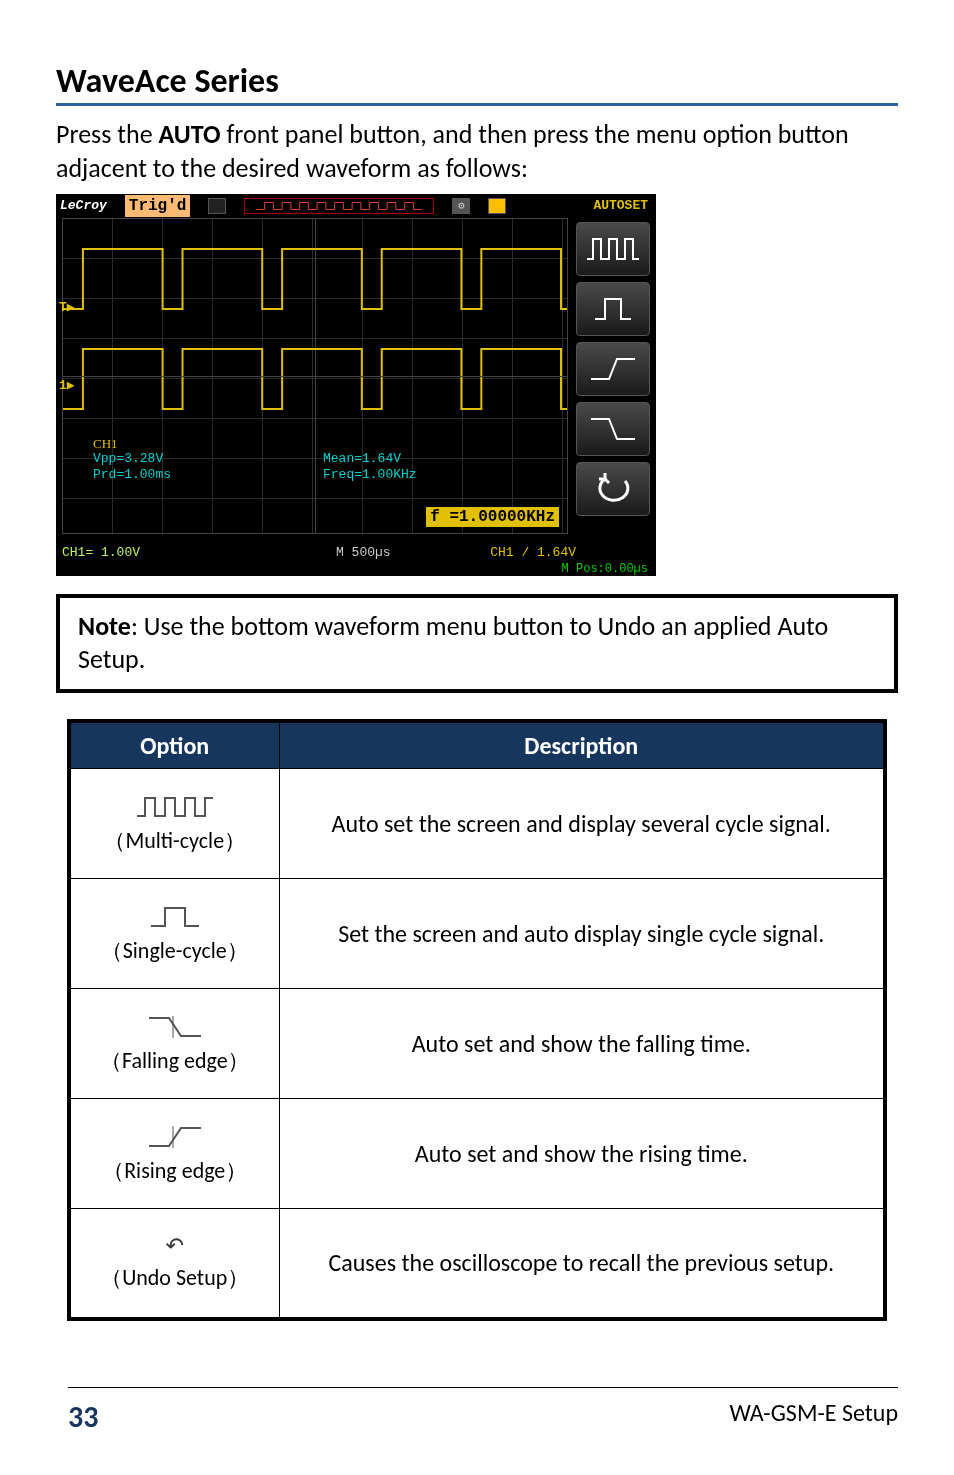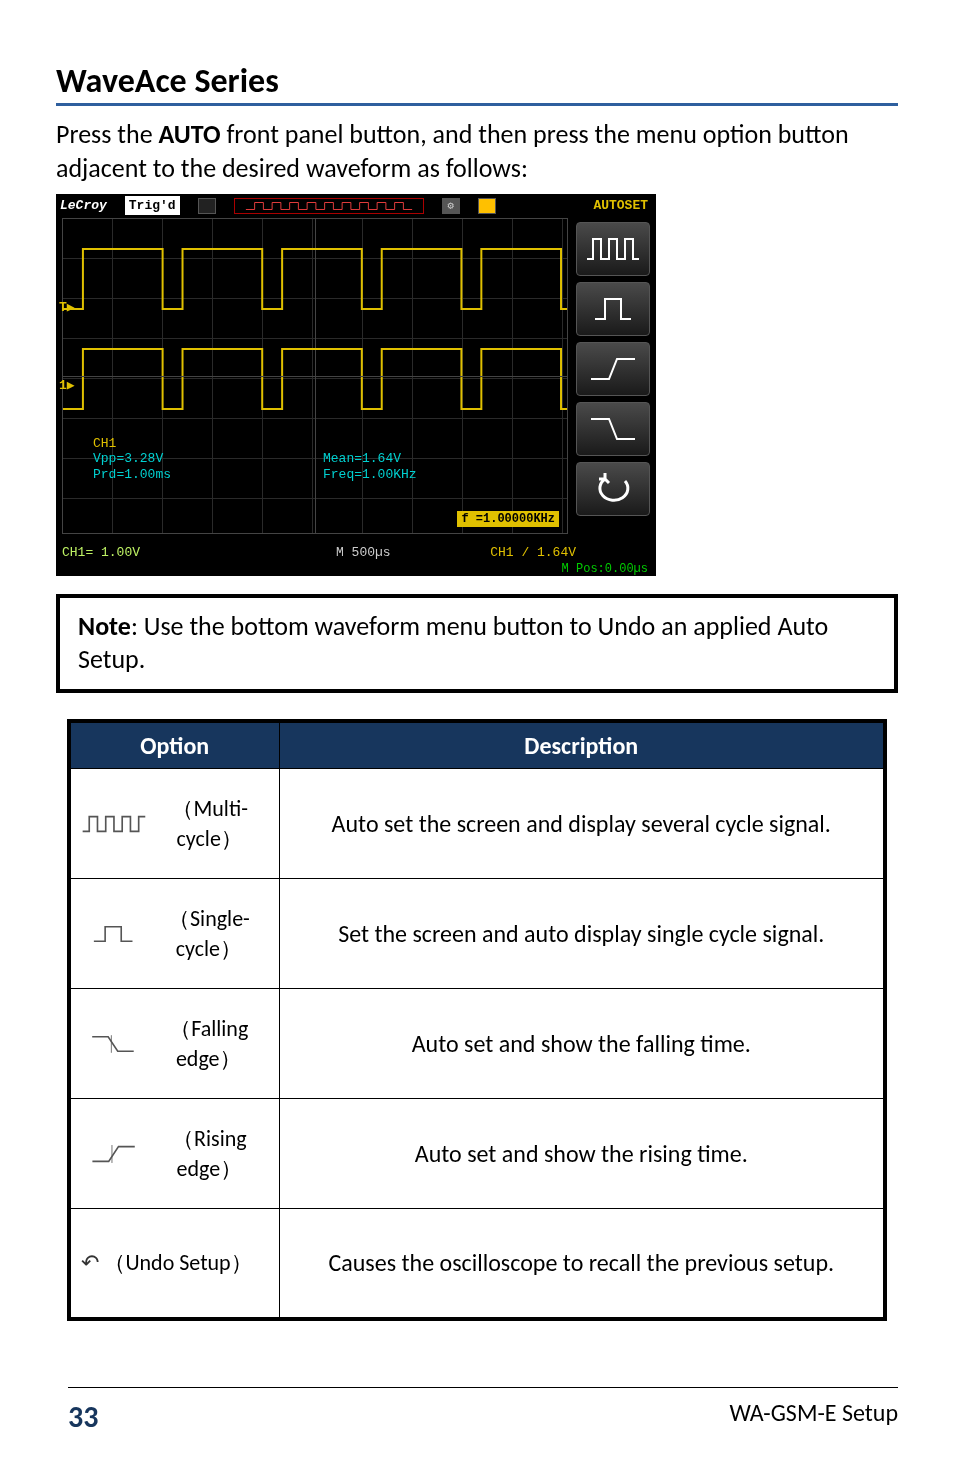--- a/index.html
+++ b/index.html
@@ -35,21 +35,21 @@
   }
   .scope-top {
     height: 24px;
     display: flex;
     align-items: center;
     font-size: 13px;
     gap: 18px;
     padding-left: 4px;
   }
   .lecroy { color: #fff; font-weight: bold; font-style: italic; }
-  .trigd { background: #ffffff; color: #000; font-weight: bold; padding: 2px 4px; font-size: 13px; }
+  .trigd { background: #fdba74; color: #000; font-weight: bold; padding: 2px 4px; font-size: 16px; }
   .topicon { width: 18px; height: 16px; border: 1px solid #555; background: #222; }
   .topwave { width: 190px; height: 16px; border: 1px solid #a00; position: relative; overflow: hidden; }
   .topwave svg { width: 100%; height: 100%; }
   .autoset { color: #e0c000; font-size: 13px; font-weight: bold; margin-left: auto; margin-right: 8px; }
   .scope-grid {
     position: absolute;
     left: 6px; top: 24px;
     width: 506px; height: 316px;
     border: 1px solid #444;
     background: repeating-linear-gradient(to right, transparent 0, transparent 49px, #2a2a2a 49px, #2a2a2a 50px),
@@ -71,27 +71,27 @@
   .t-marker {
     position: absolute; left: -4px;
     color: #e0c000; font-size: 13px; font-weight: bold;
   }
   .scope-meas {
     position: absolute;
     left: 30px; bottom: 50px;
     color: #00d0d0; font-size: 13px;
     line-height: 1.2;
   }
-  .scope-meas .ch { color: #e0c000; }
+  .scope-meas .ch { color: #e0c000; font-family: Liberation Serif, serif; }
   .scope-meas2 { position: absolute; left: 260px; bottom: 50px; color: #00d0d0; font-size: 13px; line-height: 1.2; }
   .freq-badge {
     position: absolute;
     right: 8px; bottom: 6px;
     background: #e0c000; color: #000;
-    font-size: 12px; padding: 1px 4px;
+    font-size: 16px; padding: 1px 4px;
     font-weight: bold;
   }
   .side-buttons {
     position: absolute;
     right: 6px; top: 28px;
     width: 74px;
     display: flex;
     flex-direction: column;
     gap: 6px;
   }
@@ -141,21 +141,21 @@
   table.options td {
     border: 1px solid #000;
     padding: 14px 10px;
     font-size: 24px;
     text-align: center;
     vertical-align: middle;
     height: 110px;
   }
   .opt-cell {
     display: flex;
-    flex-direction: row;
+    flex-direction: column;
     align-items: center;
     gap: 4px;
     font-size: 22px;
   }
   .opt-cell svg { width: 80px; height: 30px; }
   .opt-cell .undo-ico { font-size: 22px; color: #333; }
   .footer {
     position: absolute;
     left: 68px; right: 56px; bottom: 40px;
     border-top: 1px solid #000;

